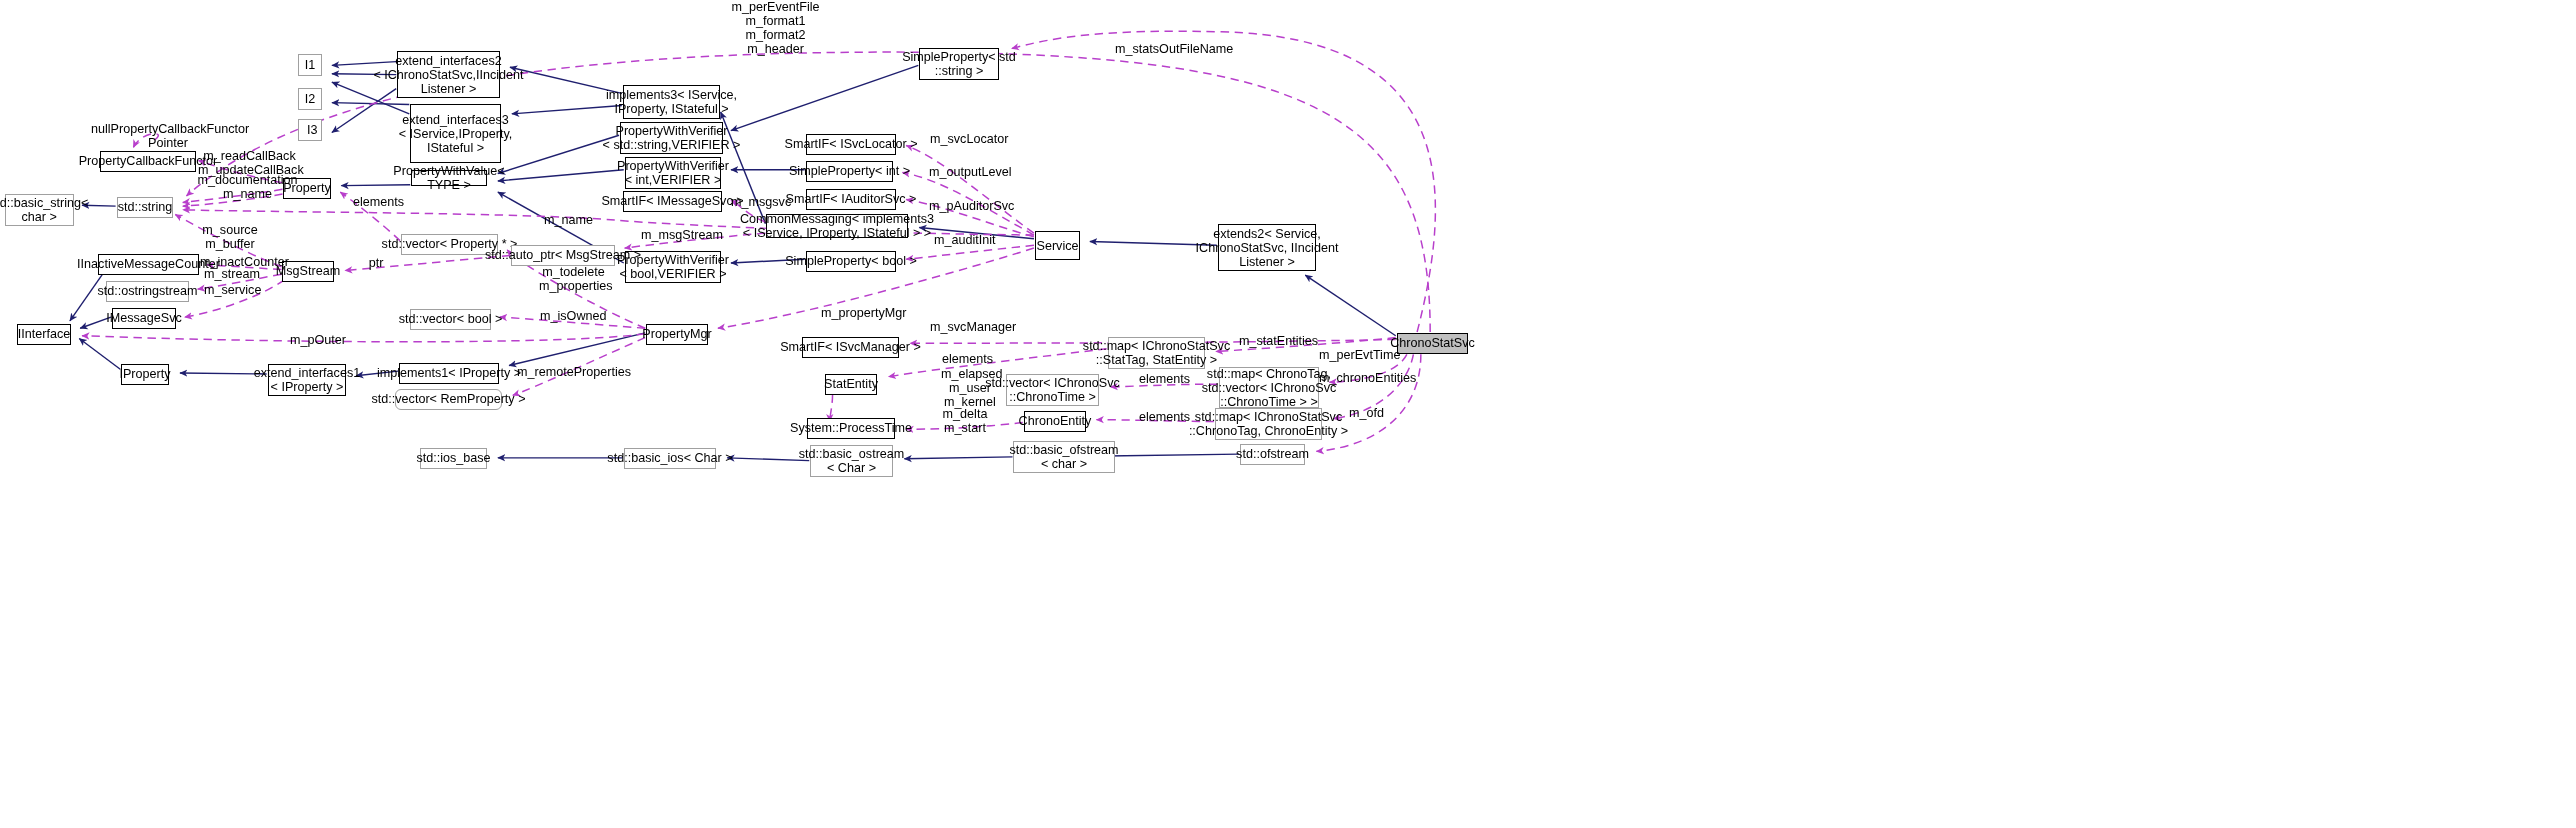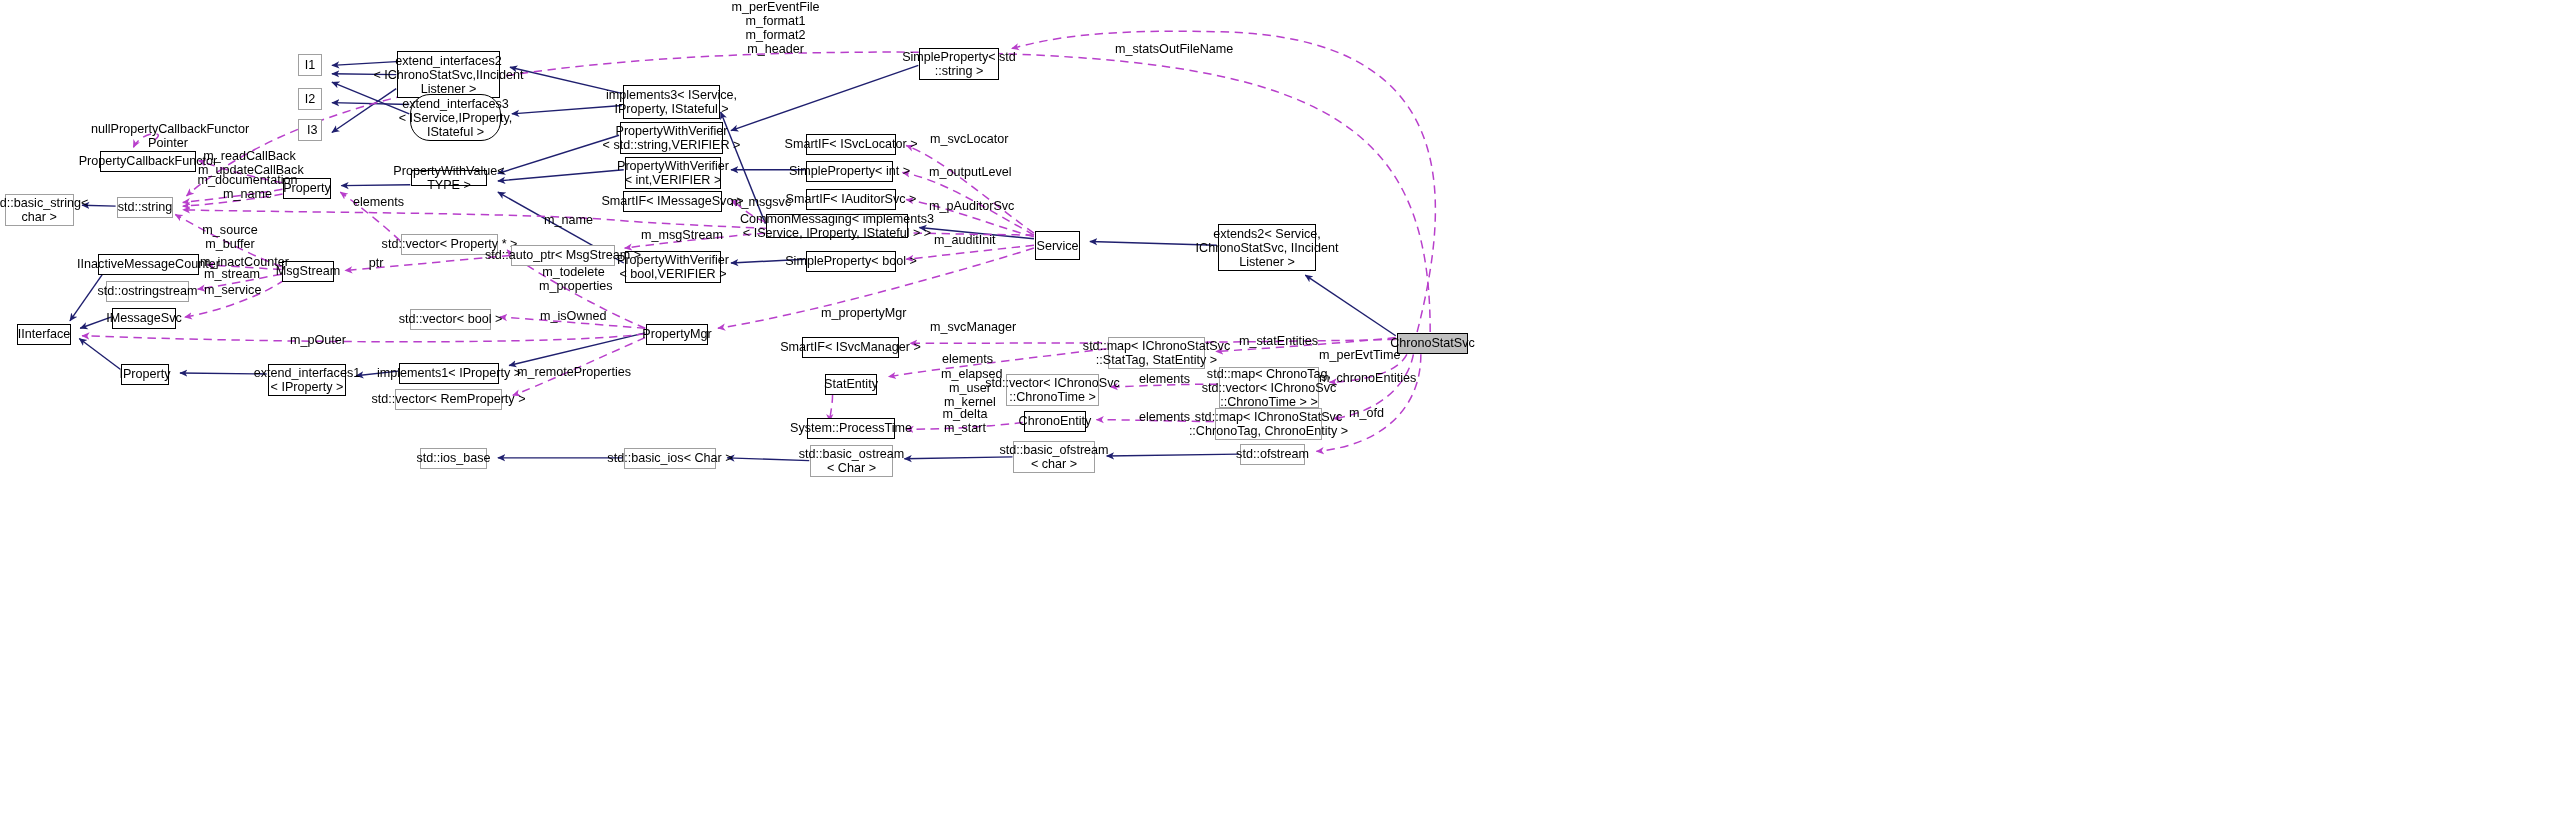--- a/index.html
+++ b/index.html
@@ -179,21 +179,21 @@
       <path d="M1524,380 C1524,440 1480,478 1412,484"></path>
     </g>
   </svg>
 
 <div class="node grey" style="left: 298px; top: 54px; width: 24px; height: 22.4px;">I1</div>
     <div class="node grey" style="left: 298px; top: 88px; width: 24px; height: 22.4px;">I2</div>
     <div class="node grey" style="left: 298px; top: 119px; width: 24px; height: 22.4px; padding-left: 8px;">I3</div>
     <div class="node thick" style="left: 397px; top: 51px; width: 103px; height: 47px;">extend_interfaces2
 &lt; IChronoStatSvc,IIncident
 Listener &gt;</div>
-    <div class="node thick" style="left: 410px; top: 94px; width: 91px; height: 47px; border-radius: 20px;">extend_interfaces3
+    <div class="node thick" style="left: 410px; top: 104px; width: 91px; height: 59px;">extend_interfaces3
 &lt; IService,IProperty,
 IStateful &gt;</div>
     <div class="node thick" style="left: 623px; top: 85px; width: 97px; height: 34px;">implements3&lt; IService,
 IProperty, IStateful &gt;</div>
     <div class="node thick" style="left: 620px; top: 122px; width: 103px; height: 32px;">PropertyWithVerifier
 &lt; std::string,VERIFIER &gt;</div>
     <div class="node thick" style="left: 625px; top: 157px; width: 96px; height: 32px;">PropertyWithVerifier
 &lt; int,VERIFIER &gt;</div>
     <div class="node thick" style="left: 625px; top: 251px; width: 96px; height: 32px;">PropertyWithVerifier
 &lt; bool,VERIFIER &gt;</div>
@@ -210,21 +210,21 @@
     <div class="node thick" style="left: 98px; top: 254px; width: 101px; height: 20.5px;">IInactiveMessageCounter</div>
     <div class="node thick" style="left: 282px; top: 261px; width: 52px; height: 20.5px;">MsgStream</div>
     <div class="node grey" style="left: 106px; top: 281px; width: 83px; height: 20.5px;">std::ostringstream</div>
     <div class="node thick" style="left: 112px; top: 308px; width: 64px; height: 20.5px;">IMessageSvc</div>
     <div class="node thick" style="left: 17px; top: 324px; width: 54px; height: 20.5px;">IInterface</div>
     <div class="node thick" style="left: 121px; top: 364px; width: 48px; height: 20.5px;">IProperty</div>
     <div class="node thick" style="left: 268px; top: 364px; width: 78px; height: 32px;">extend_interfaces1
 &lt; IProperty &gt;</div>
     <div class="node thick" style="left: 399px; top: 363px; width: 100px; height: 20.5px;">implements1&lt; IProperty &gt;</div>
     <div class="node grey" style="left: 410px; top: 309px; width: 81px; height: 20.5px;">std::vector&lt; bool &gt;</div>
-    <div class="node grey" style="left: 395px; top: 389px; width: 107px; height: 20.5px;">std::vector&lt; RemProperty &gt;</div>
+    <div class="node grey" style="left: 395px; top: 389px; width: 107px; height: 20.5px; border-radius: 6px;">std::vector&lt; RemProperty &gt;</div>
     <div class="node thick" style="left: 646px; top: 324px; width: 62px; height: 20.5px;">PropertyMgr</div>
     <div class="node thick" style="left: 766px; top: 214px; width: 142px; height: 24px;">CommonMessaging&lt; implements3
 &lt; IService, IProperty, IStateful &gt; &gt;</div>
     <div class="node thick" style="left: 919px; top: 48px; width: 80px; height: 32px;">SimpleProperty&lt; std
 ::string &gt;</div>
     <div class="node thick" style="left: 806px; top: 134px; width: 90px; height: 20.5px;">SmartIF&lt; ISvcLocator &gt;</div>
     <div class="node thick" style="left: 806px; top: 161px; width: 87px; height: 20.5px;">SimpleProperty&lt; int &gt;</div>
     <div class="node thick" style="left: 806px; top: 189px; width: 90px; height: 20.5px;">SmartIF&lt; IAuditorSvc &gt;</div>
     <div class="node thick" style="left: 806px; top: 251px; width: 90px; height: 20.5px;">SimpleProperty&lt; bool &gt;</div>
     <div class="node thick" style="left: 802px; top: 337px; width: 97px; height: 20.5px;">SmartIF&lt; ISvcManager &gt;</div>
@@ -242,21 +242,21 @@
     <div class="node grey" style="left: 1219px; top: 367px; width: 100px; height: 41px;">std::map&lt; ChronoTag,
 std::vector&lt; IChronoSvc
 ::ChronoTime &gt; &gt;</div>
     <div class="node grey" style="left: 1215px; top: 408px; width: 107px; height: 32px;">std::map&lt; IChronoStatSvc
 ::ChronoTag, ChronoEntity &gt;</div>
     <div class="node current" style="left: 1397px; top: 333px; width: 71px; height: 20.5px;">ChronoStatSvc</div>
     <div class="node grey" style="left: 420px; top: 448px; width: 67px; height: 20.5px;">std::ios_base</div>
     <div class="node grey" style="left: 624px; top: 448px; width: 92px; height: 20.5px;">std::basic_ios&lt; Char &gt;</div>
     <div class="node grey" style="left: 810px; top: 445px; width: 83px; height: 32px;">std::basic_ostream
 &lt; Char &gt;</div>
-    <div class="node grey" style="left: 1013px; top: 441px; width: 82px; height: 32px;">std::basic_ofstream
+    <div class="node grey" style="left: 1013px; top: 441px; width: 102px; height: 32px;">std::basic_ofstream
 &lt; char &gt;</div>
     <div class="node grey" style="left: 1240px; top: 444px; width: 65px; height: 20.5px;">std::ofstream</div>
     <div class="elabel" style="left: 729px; top: 0px; width: 93px;">m_perEventFile
 m_format1
 m_format2
 m_header</div>
     <div class="elabel" style="left: 1115px; top: 42px; width: 107px;">m_statsOutFileName</div>
     <div class="elabel" style="left: 91px; top: 122px; width: 154px;">nullPropertyCallbackFunctor
 Pointer</div>
     <div class="elabel" style="left: 198px; top: 149px; width: 103px;">m_readCallBack

